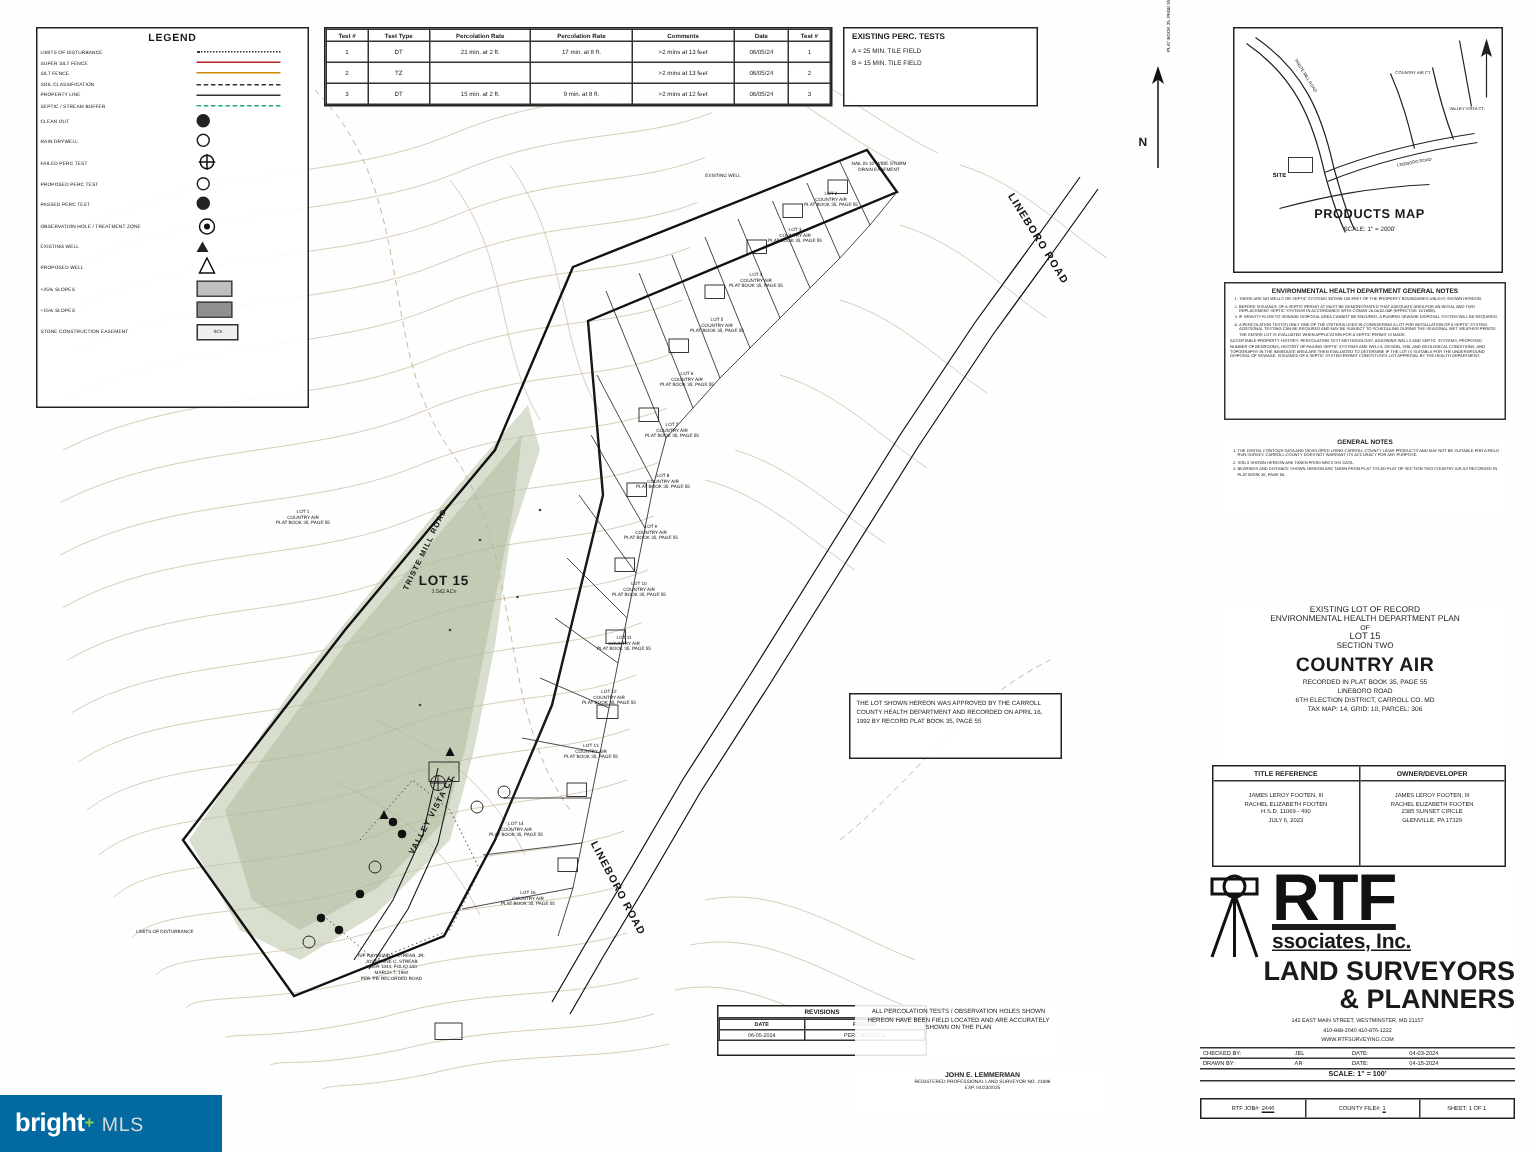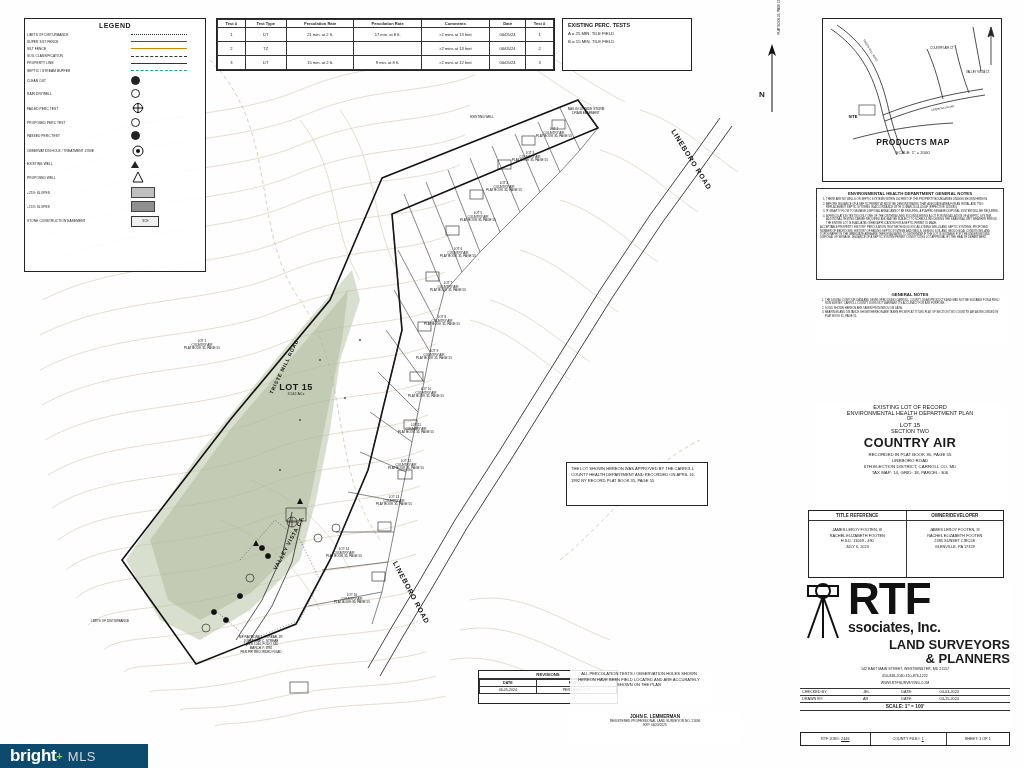--- a/index.html
+++ b/index.html
@@ -122,21 +122,21 @@
   #perc-note p { margin:0; font-size: 4.1px; line-height: 1.4; text-align: center;}
 
   #surveyor { left: 570px; top: 714px; width: 170px; height: 28px; border: none; text-align:center;}
   #surveyor .nm { font-size: 4.6px; font-weight: bold; }
   #surveyor .ln { font-size: 3.2px; line-height: 1.35; }
 
   
   #rtf { left: 800px; top: 580px; width: 210px; height: 152px; border: none; }
   #rtf .rtf-name { font-size: 44px; font-weight: bold; letter-spacing: -1px; color: #111; line-height: .88; }
   #rtf .assoc { font-size: 14px; font-weight: bold; letter-spacing: -.2px; }
-  #rtf .ls { font-size: 13px; font-weight: bold; text-align: right; line-height: 1.05; }
+  #rtf .ls { font-size: 18px; font-weight: bold; text-align: right; line-height: 1.05; }
   #rtf .addr { font-size: 3.6px; text-align: center; line-height: 1.35; margin-top: 2px; }
   #rtf .sigrow { display:flex; border-top: 1px solid #333; border-bottom: 1px solid #333; }
   #rtf .sigrow div { font-size: 3.8px; padding: 1px 2px; }
   #rtf .scale { text-align:center; font-size: 4.8px; font-weight: bold; border-bottom: 1px solid #333; padding: 1px 0;}
 
   #footer-bar { left: 800px; top: 732px; width: 210px; height: 14px; padding: 0; }
   #footer-bar .row { display:flex; height: 100%; align-items: center; }
   #footer-bar .c2 { border-right: 1px solid #333; height: 100%; display:flex; align-items:center; justify-content:center; font-size: 3.8px; box-sizing:border-box;}
 
   
@@ -152,22 +152,22 @@
   }
   .lot15-lbl .n { font-size: 9px; font-weight: bold; letter-spacing: .5px; }
   .lot15-lbl .a { font-size: 3.6px; }
 
   
   #north { position:absolute; left: 758px; top: 42px; width: 28px; height: 76px; }
   #north .nlet { position:absolute; left: 1px; top: 48px; font-size: 8px; font-weight: bold;}
 
   
   #watermark {
-    position: absolute; left: 0; bottom: 0; width: 148px; height: 24px;
-    background: #0c4a6e; display: flex; align-items: center; padding-left: 10px;
+    position: absolute; left: 0; bottom: 0; width: 148px; height: 38px;
+    background: #0369a1; display: flex; align-items: center; padding-left: 10px;
     box-sizing: border-box;
   }
   #watermark .bright { color: #fff; font-size: 17px; font-weight: bold; letter-spacing: -.3px;}
   #watermark .plus { color: #8fd14f; font-size: 11px; font-weight: bold; vertical-align: super;}
   #watermark .mls { color: #d8d8d8; font-size: 13px; margin-left: 5px; letter-spacing: .5px;}
 </style>
 </head>
 <body>
 
 <div class="sheet">
@@ -679,21 +679,21 @@
   <div id="perc-note" class="box">
     <p>ALL PERCOLATION TESTS / OBSERVATION HOLES SHOWN HEREON HAVE BEEN FIELD LOCATED AND ARE ACCURATELY SHOWN ON THE PLAN</p>
   </div>
   <div id="surveyor" class="box">
     <div class="nm">JOHN E. LEMMERMAN</div>
     <div class="ln">REGISTERED PROFESSIONAL LAND SURVEYOR NO. 21696</div>
     <div class="ln">EXP. 04/23/2025</div>
   </div>
 
   <div id="rtf" class="box">
-    <div style="display:flex;align-items:flex-start;">
+    <div style="display:flex;align-items:flex-start;text-decoration:underline;">
       <svg width="46" height="60" viewBox="0 0 46 60">
         <circle cx="23" cy="11" r="7" fill="none" stroke="#111" stroke-width="2"></circle>
         <rect x="8" y="6" width="30" height="10" fill="none" stroke="#111" stroke-width="2"></rect>
         <line x1="23" y1="16" x2="8" y2="58" stroke="#111" stroke-width="2"></line>
         <line x1="23" y1="16" x2="23" y2="58" stroke="#111" stroke-width="2"></line>
         <line x1="23" y1="16" x2="38" y2="58" stroke="#111" stroke-width="2"></line>
       </svg>
       <div style="margin-left:2px;">
         <div class="rtf-name">RTF</div>
         <div class="assoc">ssociates, Inc.</div>

